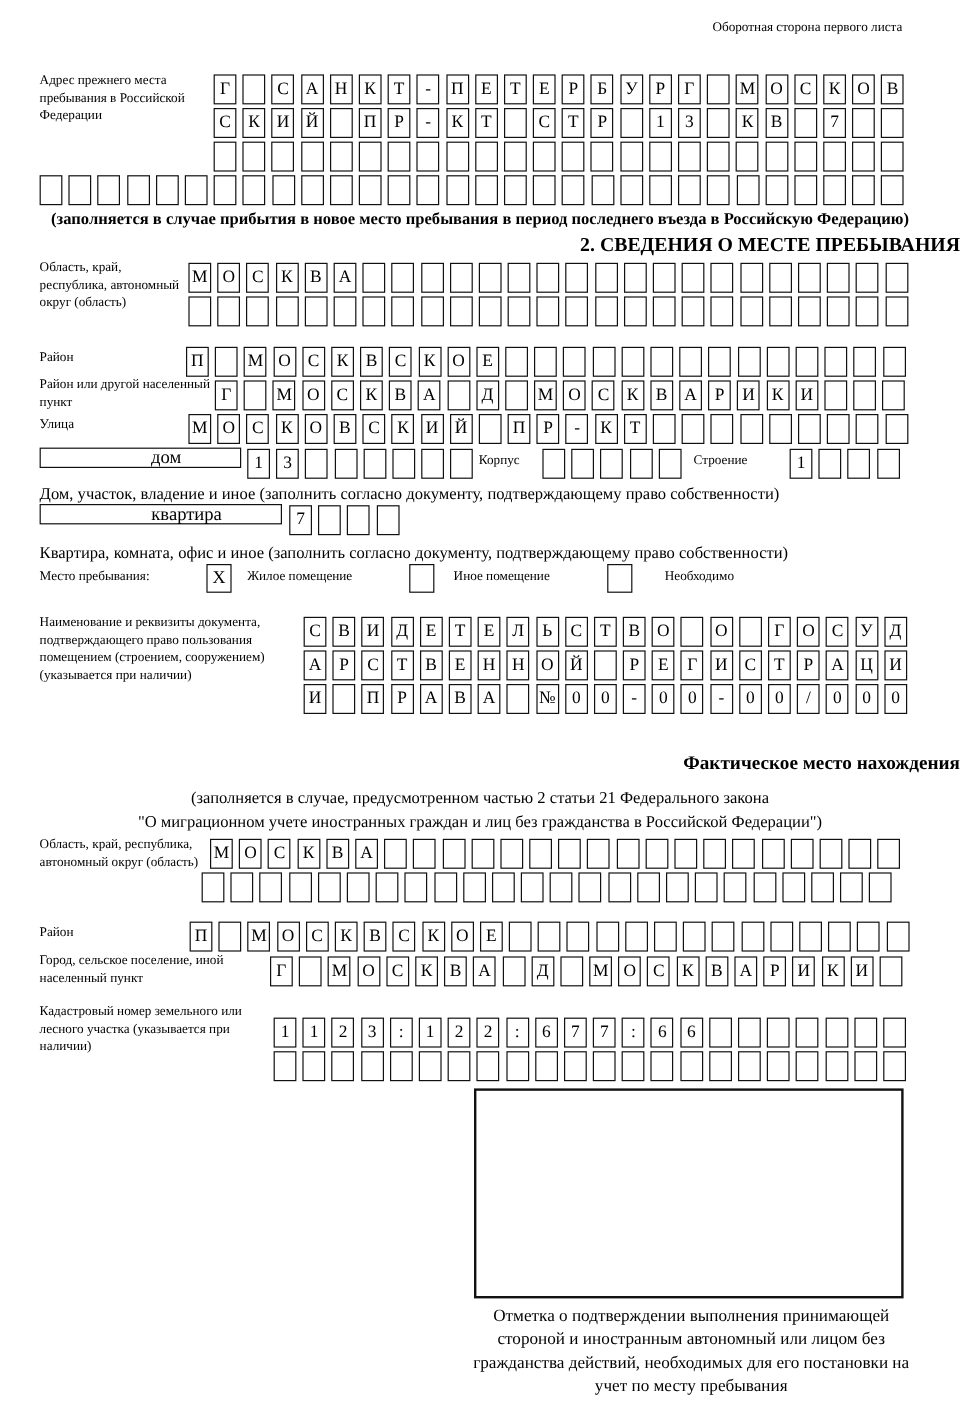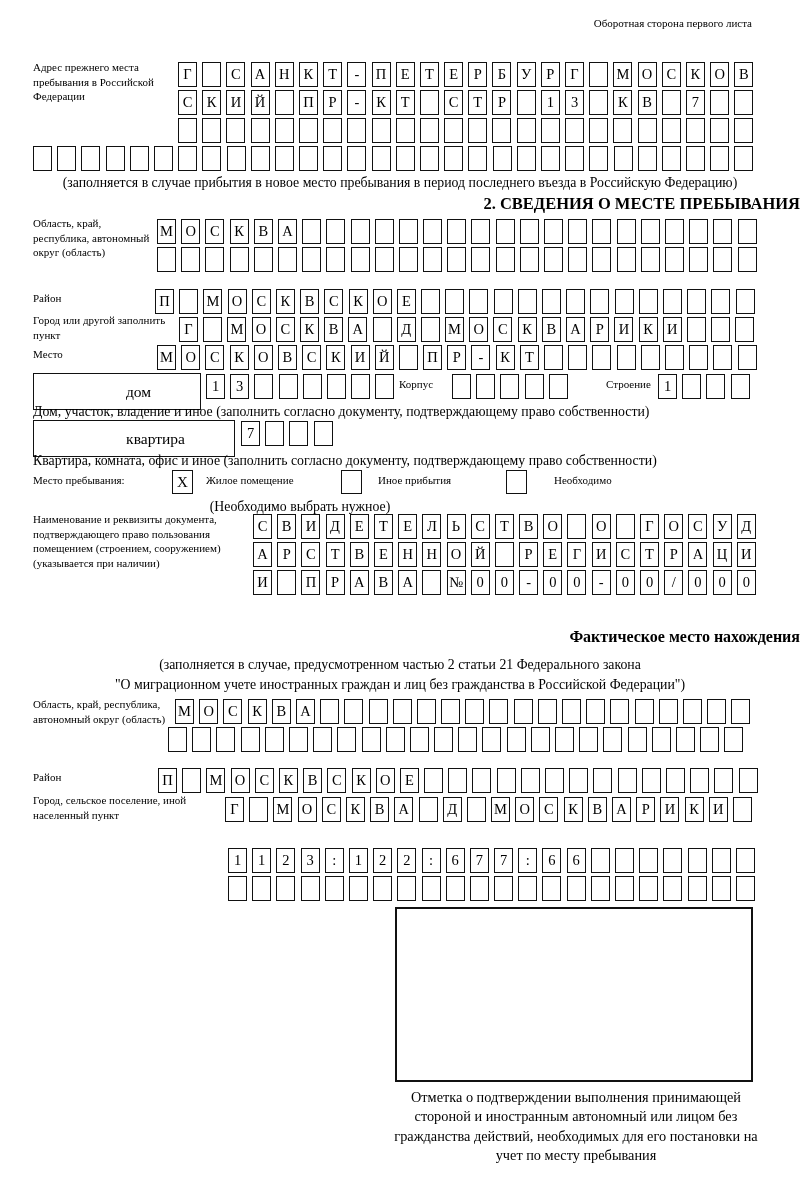--- a/index.html
+++ b/index.html
@@ -13,21 +13,21 @@
   .cap{font-size:13.8px;line-height:1.25;}
   .title{font-weight:bold;font-size:16.5px;text-align:right;width:100%;}
   .center{text-align:center;}
   .cellrow{display:flex;}
   .cell{
     box-sizing:border-box;flex:0 0 auto;width:19px;height:25px;margin-right:5.2px;
     border:1.7px solid #111;display:flex;align-items:center;justify-content:center;
     font-size:14.5px;background:#fff;
   }
   .bigbox{
-    box-sizing:border-box;border:1.7px solid #111;height:37px;
+    box-sizing:border-box;border:1.7px solid #111;height:17px;
     display:flex;align-items:center;justify-content:center;font-size:15.5px;background:#fff;padding-left:43px;
   }
   .chk{
     box-sizing:border-box;display:inline-flex;width:21px;height:24px;border:1.7px solid #111;
     align-items:center;justify-content:center;font-size:15px;vertical-align:middle;background:#fff;
   }
   .stampbox{box-sizing:border-box;border:2px solid #111;background:#fff;}
 </style>
 </head>
 <body>
@@ -140,21 +140,21 @@
       <span class="cell"></span>
       <span class="cell"></span>
       <span class="cell"></span>
       <span class="cell"></span>
       <span class="cell"></span>
       <span class="cell"></span>
       <span class="cell"></span>
       <span class="cell"></span>
       <span class="cell"></span>
     </div>
-  <div class="abs cap center" style="left:0;top:174px;width:800px;">(заполняется в случае прибытия в новое место пребывания в период последнего въезда в Российскую Федерацию)</div>
+  <div class="abs cap center" style="left:0;top:174px;width:800px;font-weight:bold;">(заполняется в случае прибытия в новое место пребывания в период последнего въезда в Российскую Федерацию)</div>
 
   <div class="abs title" style="left:0;top:194px;">2. СВЕДЕНИЯ О МЕСТЕ ПРЕБЫВАНИЯ</div>
 
   <div class="abs lbl" style="left:33px;top:216px;width:118px;">Область, край, республика, автономный округ (область)</div>
   <div class="abs cellrow" style="left:157px;top:219px;">
       <span class="cell">М</span>
       <span class="cell">О</span>
       <span class="cell">С</span>
       <span class="cell">К</span>
       <span class="cell">В</span>
@@ -229,21 +229,21 @@
       <span class="cell"></span>
       <span class="cell"></span>
       <span class="cell"></span>
       <span class="cell"></span>
       <span class="cell"></span>
       <span class="cell"></span>
       <span class="cell"></span>
       <span class="cell"></span>
     </div>
 
-  <div class="abs lbl" style="left:33px;top:313px;width:146px;">Город или другой заполнить пункт</div>
+  <div class="abs lbl" style="left:33px;top:313px;width:146px;">Район или другой населенный пункт</div>
   <div class="abs cellrow" style="left:179px;top:317px;">
       <span class="cell">Г</span>
       <span class="cell"></span>
       <span class="cell">М</span>
       <span class="cell">О</span>
       <span class="cell">С</span>
       <span class="cell">К</span>
       <span class="cell">В</span>
       <span class="cell">А</span>
       <span class="cell"></span>
@@ -257,21 +257,21 @@
       <span class="cell">А</span>
       <span class="cell">Р</span>
       <span class="cell">И</span>
       <span class="cell">К</span>
       <span class="cell">И</span>
       <span class="cell"></span>
       <span class="cell"></span>
       <span class="cell"></span>
     </div>
 
-  <div class="abs lbl" style="left:33px;top:347px;">Место</div>
+  <div class="abs lbl" style="left:33px;top:347px;">Улица</div>
   <div class="abs cellrow" style="left:157px;top:345px;">
       <span class="cell">М</span>
       <span class="cell">О</span>
       <span class="cell">С</span>
       <span class="cell">К</span>
       <span class="cell">О</span>
       <span class="cell">В</span>
       <span class="cell">С</span>
       <span class="cell">К</span>
       <span class="cell">И</span>
@@ -305,21 +305,21 @@
       <span class="cell"></span>
     </div>
   <div class="abs lbl" style="left:399px;top:377px;">Корпус</div>
   <div class="abs cellrow" style="left:452px;top:374px;">
       <span class="cell"></span>
       <span class="cell"></span>
       <span class="cell"></span>
       <span class="cell"></span>
       <span class="cell"></span>
     </div>
-  <div class="abs lbl" style="left:578px;top:377px;margin-left:28px;">Строение</div>
+  <div class="abs lbl" style="left:578px;top:377px;">Строение</div>
   <div class="abs cellrow" style="left:658px;top:374px;">
       <span class="cell">1</span>
       <span class="cell"></span>
       <span class="cell"></span>
       <span class="cell"></span>
     </div>
   <div class="abs cap" style="left:33px;top:403px;">Дом, участок, владение и иное (заполнить согласно документу, подтверждающему право собственности)</div>
 
   <div class="abs bigbox" style="left:33px;top:420px;width:202px;">квартира</div>
   <div class="abs cellrow" style="left:241px;top:421px;">
@@ -327,24 +327,23 @@
       <span class="cell"></span>
       <span class="cell"></span>
       <span class="cell"></span>
     </div>
   <div class="abs cap" style="left:33px;top:452px;">Квартира, комната, офис и иное (заполнить согласно документу, подтверждающему право собственности)</div>
 
   <div class="abs lbl" style="left:33px;top:473px;">Место пребывания:</div>
   <span class="abs chk" style="left:172px;top:470px;">X</span>
   <div class="abs lbl" style="left:206px;top:473px;">Жилое помещение</div>
   <span class="abs chk" style="left:341px;top:470px;"></span>
-  <div class="abs lbl" style="left:378px;top:473px;">Иное прибытия</div>
+  <div class="abs lbl" style="left:378px;top:473px;">Иное помещение</div>
   <span class="abs chk" style="left:506px;top:470px;"></span>
   <div class="abs lbl" style="left:554px;top:473px;">Необходимо</div>
-  <div class="abs cap center" style="left:140px;top:498px;width:320px;">(Необходимо выбрать нужное)</div>
 
   <div class="abs lbl" style="left:33px;top:512px;width:225px;">Наименование и реквизиты документа, подтверждающего право пользования помещением (строением, сооружением) (указывается при наличии)</div>
   <div class="abs cellrow" style="left:253px;top:514px;">
       <span class="cell">С</span>
       <span class="cell">В</span>
       <span class="cell">И</span>
       <span class="cell">Д</span>
       <span class="cell">Е</span>
       <span class="cell">Т</span>
       <span class="cell">Е</span>
@@ -516,20 +515,21 @@
       <span class="cell">К</span>
       <span class="cell">В</span>
       <span class="cell">А</span>
       <span class="cell">Р</span>
       <span class="cell">И</span>
       <span class="cell">К</span>
       <span class="cell">И</span>
       <span class="cell"></span>
     </div>
 
+  <div class="abs lbl" style="left:33px;top:836px;width:182px;">Кадастровый номер земельного или лесного участка (указывается при наличии)</div>
   <div class="abs cellrow" style="left:228px;top:848px;">
       <span class="cell">1</span>
       <span class="cell">1</span>
       <span class="cell">2</span>
       <span class="cell">3</span>
       <span class="cell">:</span>
       <span class="cell">1</span>
       <span class="cell">2</span>
       <span class="cell">2</span>
       <span class="cell">:</span>

